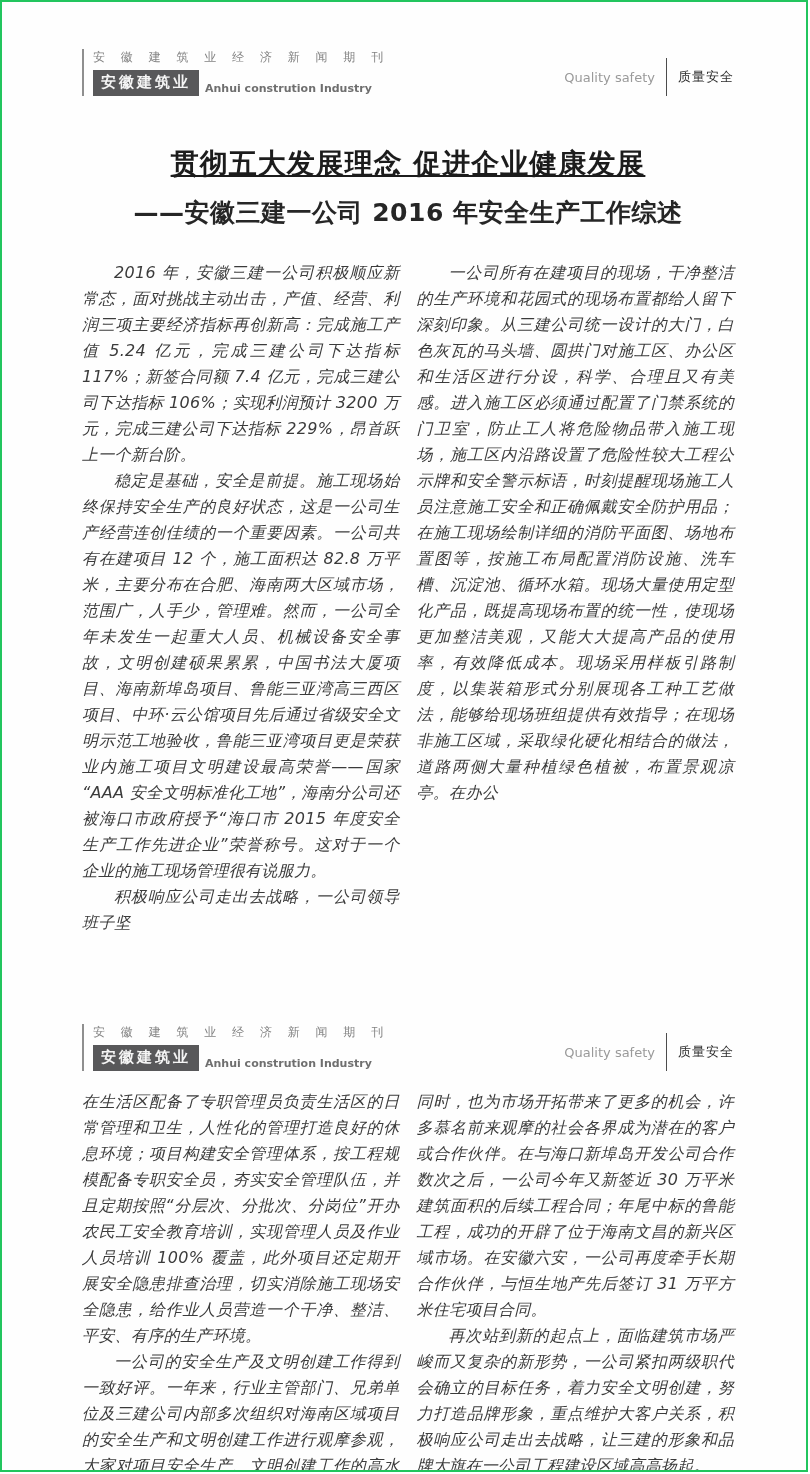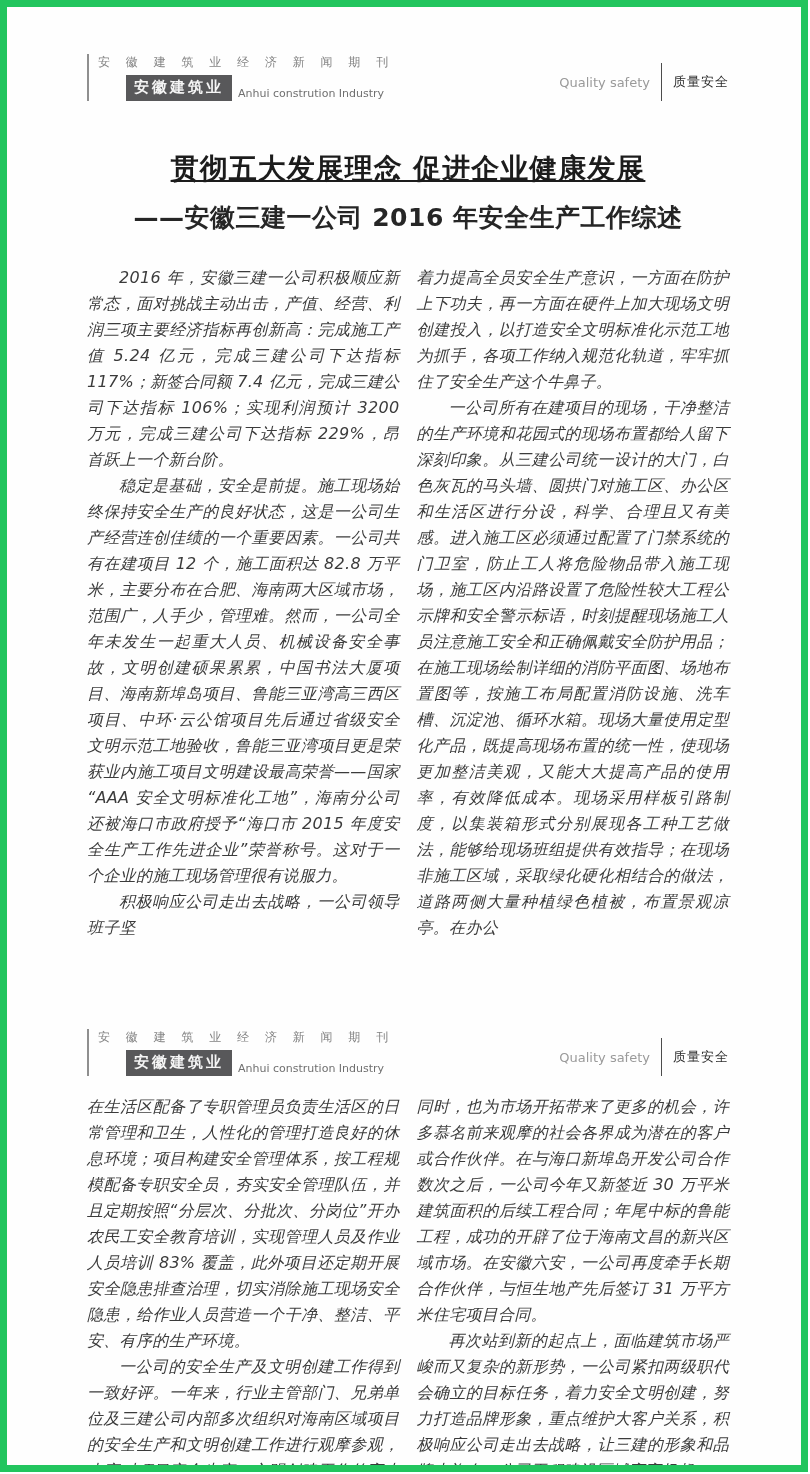--- a/index.html
+++ b/index.html
@@ -8,21 +8,21 @@
     width: 810px;
     height: 1474px;
     overflow: hidden;
     background: #ffffff;
     font-family: "DejaVu Sans", "Liberation Sans", sans-serif;
   }
   .sheet {
     position: relative;
     width: 808px;
     height: 1472px;
-    border: 7px solid #22c55e;
+    border: 2px solid #22c55e;
     background: #fefefe;
     box-sizing: border-box;
     overflow: hidden;
   }
   .page {
     padding-left: 80px;
     padding-right: 72px;
   }
   .page1 { padding-top: 47px; }
   .page2 { margin-top: 88px; }
@@ -49,25 +49,24 @@
     align-items: flex-end;
   }
   .logo-box {
     display: inline-block;
     background: #58585a;
     color: #f5f5f5;
     font-weight: bold;
     font-size: 15px;
     letter-spacing: 3px;
     padding: 3px 8px 4px 8px;
-    margin-left: 28px;
   }
   .logo-en {
     font-size: 11px;
-    font-weight: normal;
+    font-weight: bold;
     color: #6f6f6f;
     margin-left: 6px;
     padding-bottom: 1px;
     white-space: nowrap;
   }
   .mast-right {
     display: flex;
     align-items: center;
   }
   .sec-en {
@@ -151,21 +150,20 @@
     <h1 class="article-title">贯彻五大发展理念 促进企业健康发展</h1>
     <h2 class="article-subtitle">——安徽三建一公司 2016 年安全生产工作综述</h2>
 
     <div class="cols">
       <div class="col">
         <p class="indent">2016 年，安徽三建一公司积极顺应新常态，面对挑战主动出击，产值、经营、利润三项主要经济指标再创新高：完成施工产值 5.24 亿元，完成三建公司下达指标 117%；新签合同额 7.4 亿元，完成三建公司下达指标 106%；实现利润预计 3200 万元，完成三建公司下达指标 229%，昂首跃上一个新台阶。</p>
         <p class="indent">稳定是基础，安全是前提。施工现场始终保持安全生产的良好状态，这是一公司生产经营连创佳绩的一个重要因素。一公司共有在建项目 12 个，施工面积达 82.8 万平米，主要分布在合肥、海南两大区域市场，范围广，人手少，管理难。然而，一公司全年未发生一起重大人员、机械设备安全事故，文明创建硕果累累，中国书法大厦项目、海南新埠岛项目、鲁能三亚湾高三西区项目、中环·云公馆项目先后通过省级安全文明示范工地验收，鲁能三亚湾项目更是荣获业内施工项目文明建设最高荣誉——国家“AAA 安全文明标准化工地”，海南分公司还被海口市政府授予“海口市 2015 年度安全生产工作先进企业”荣誉称号。这对于一个企业的施工现场管理很有说服力。</p>
         <p class="indent">积极响应公司走出去战略，一公司领导班子坚</p>
       </div>
       <div class="col">
-        <p>着力提高全员安全生产意识，一方面在防护上下功夫，再一方面在硬件上加大现场文明创建投入，以打造安全文明标准化示范工地为抓手，各项工作纳入规范化轨道，牢牢抓住了安全生产这个牛鼻子。</p>
         <p class="indent">一公司所有在建项目的现场，干净整洁的生产环境和花园式的现场布置都给人留下深刻印象。从三建公司统一设计的大门，白色灰瓦的马头墙、圆拱门对施工区、办公区和生活区进行分设，科学、合理且又有美感。进入施工区必须通过配置了门禁系统的门卫室，防止工人将危险物品带入施工现场，施工区内沿路设置了危险性较大工程公示牌和安全警示标语，时刻提醒现场施工人员注意施工安全和正确佩戴安全防护用品；在施工现场绘制详细的消防平面图、场地布置图等，按施工布局配置消防设施、洗车槽、沉淀池、循环水箱。现场大量使用定型化产品，既提高现场布置的统一性，使现场更加整洁美观，又能大大提高产品的使用率，有效降低成本。现场采用样板引路制度，以集装箱形式分别展现各工种工艺做法，能够给现场班组提供有效指导；在现场非施工区域，采取绿化硬化相结合的做法，道路两侧大量种植绿色植被，布置景观凉亭。在办公</p>
       </div>
     </div>
   </section>
 
   <section class="page page2">
     <header class="mast">
       <div class="mast-left">
         <div class="tagline">安 徽 建 筑 业 经 济 新 闻 期 刊</div>
         <div class="logo-row">
@@ -175,21 +173,21 @@
       </div>
       <div class="mast-right">
         <span class="sec-en">Quality safety</span>
         <span class="sec-divider"></span>
         <span class="sec-cn">质量安全</span>
       </div>
     </header>
 
     <div class="cols">
       <div class="col">
-        <p>在生活区配备了专职管理员负责生活区的日常管理和卫生，人性化的管理打造良好的休息环境；项目构建安全管理体系，按工程规模配备专职安全员，夯实安全管理队伍，并且定期按照“分层次、分批次、分岗位”开办农民工安全教育培训，实现管理人员及作业人员培训 83% 覆盖，此外项目还定期开展安全隐患排查治理，切实消除施工现场安全隐患，给作业人员营造一个干净、整洁、平安、有序的生产环境。</p>
+        <p>在生活区配备了专职管理员负责生活区的日常管理和卫生，人性化的管理打造良好的休息环境；项目构建安全管理体系，按工程规模配备专职安全员，夯实安全管理队伍，并且定期按照“分层次、分批次、分岗位”开办农民工安全教育培训，实现管理人员及作业人员培训 100% 覆盖，此外项目还定期开展安全隐患排查治理，切实消除施工现场安全隐患，给作业人员营造一个干净、整洁、平安、有序的生产环境。</p>
         <p class="indent">一公司的安全生产及文明创建工作得到一致好评。一年来，行业主管部门、兄弟单位及三建公司内部多次组织对海南区域项目的安全生产和文明创建工作进行观摩参观，大家对项目安全生产、文明创建工作的高水平、严要求、新特色啧啧称赞。</p>
 
       </div>
       <div class="col">
         <p>同时，也为市场开拓带来了更多的机会，许多慕名前来观摩的社会各界成为潜在的客户或合作伙伴。在与海口新埠岛开发公司合作数次之后，一公司今年又新签近 30 万平米建筑面积的后续工程合同；年尾中标的鲁能工程，成功的开辟了位于海南文昌的新兴区域市场。在安徽六安，一公司再度牵手长期合作伙伴，与恒生地产先后签订 31 万平方米住宅项目合同。</p>
         <p class="indent">再次站到新的起点上，面临建筑市场严峻而又复杂的新形势，一公司紧扣两级职代会确立的目标任务，着力安全文明创建，努力打造品牌形象，重点维护大客户关系，积极响应公司走出去战略，让三建的形象和品牌大旗在一公司工程建设区域高高扬起。</p>
 
       </div>
     </div>
   </section>

